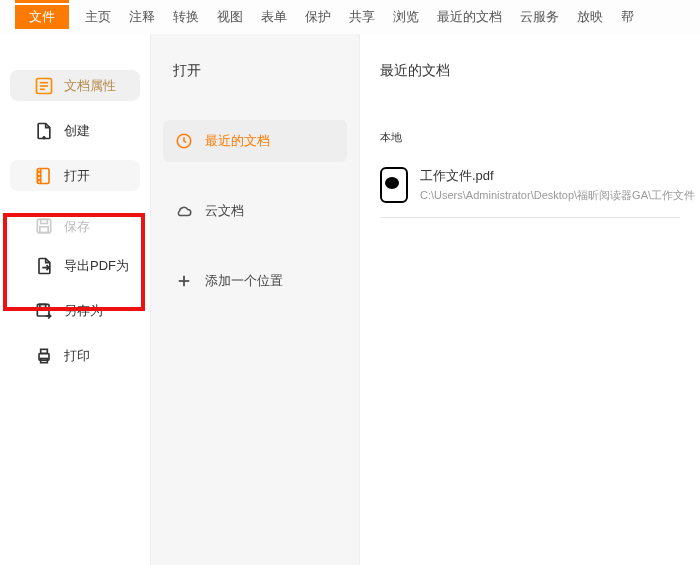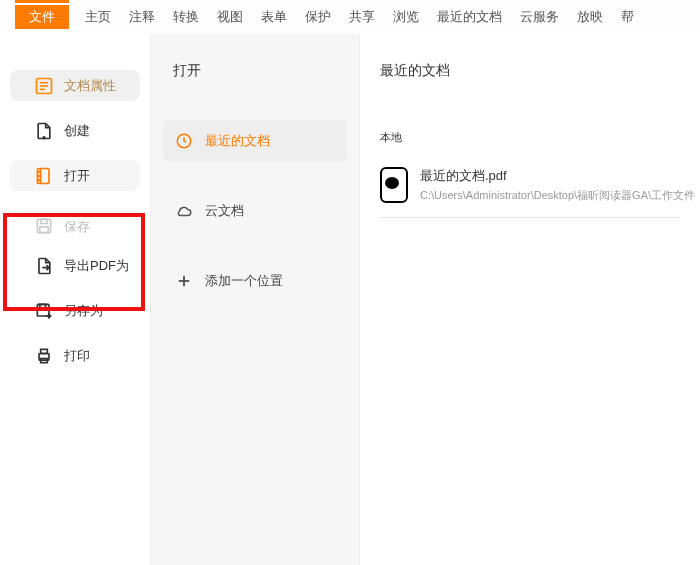--- a/index.html
+++ b/index.html
@@ -267,19 +267,19 @@
       <span>添加一个位置</span>
     </div>
   </div>
 
   <div class="panel-right">
     <h2>最近的文档</h2>
     <div class="section-label">本地</div>
     <div class="doc-row">
       <div class="doc-icon"></div>
       <div>
-        <div class="doc-title">最近的文档.pdf</div>
+        <div class="doc-title">工作文件.pdf</div>
         <div class="doc-path">C:\Users\Administrator\Desktop\福昕阅读器GA\工作文件</div>
       </div>
     </div>
     <hr class="doc-sep">
   </div>
 </div>
 
 </body></html>

